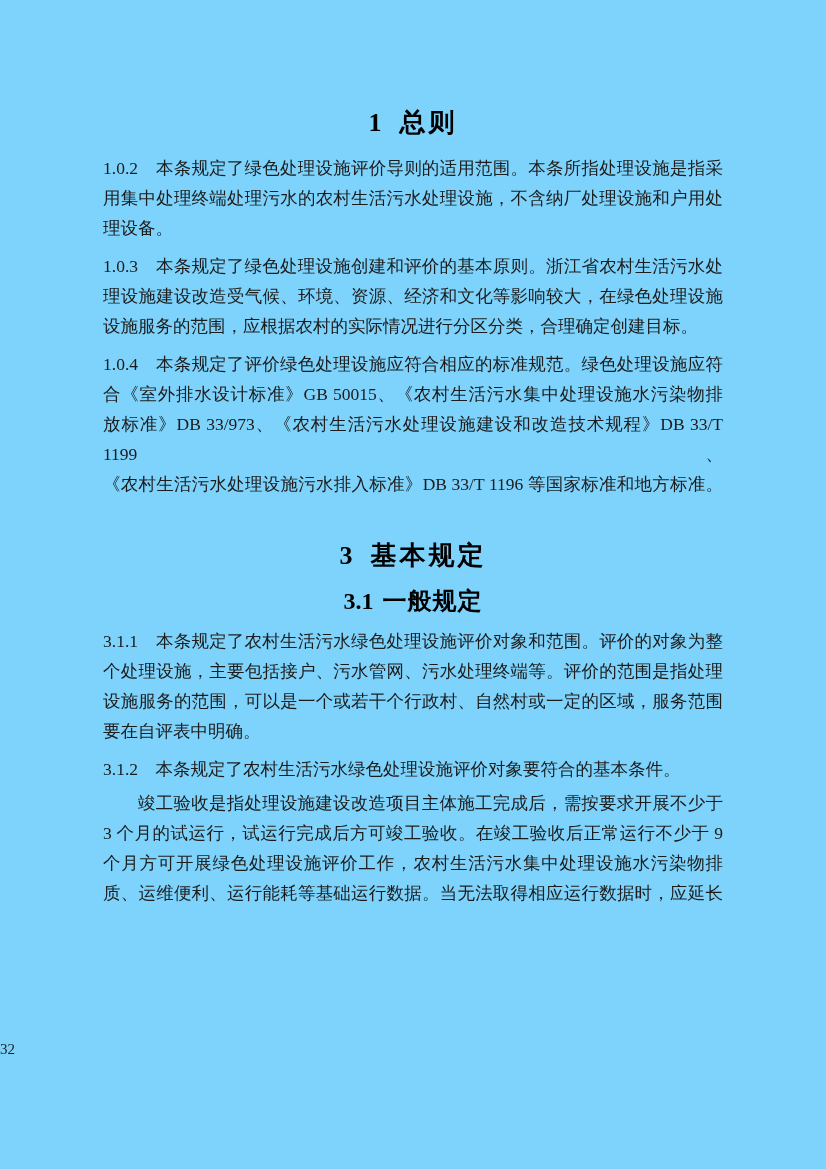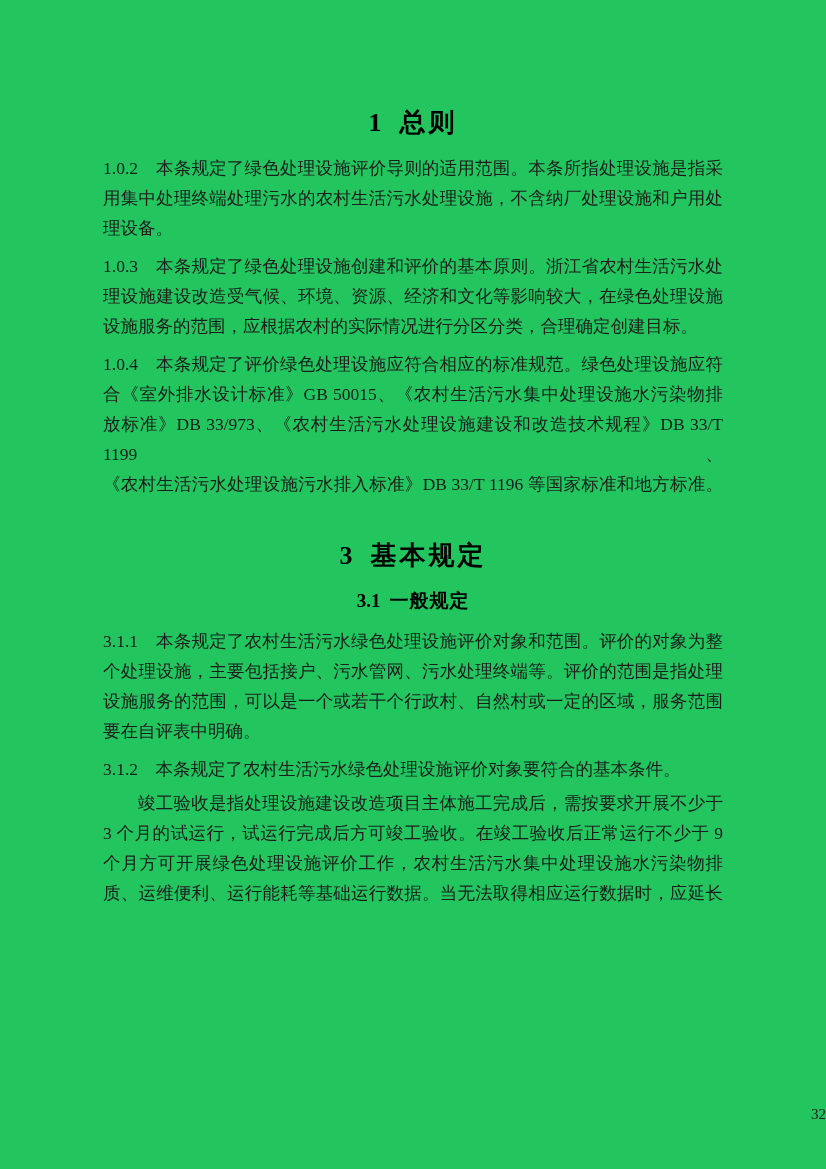--- a/index.html
+++ b/index.html
@@ -2,21 +2,21 @@
 <html lang="zh"><head>
 <meta charset="utf-8">
 <title>32</title>
 <style>
   html, body { margin: 0; padding: 0; background: #ffffff; }
   .page {
     position: relative;
     width: 826px;
     height: 1169px;
     margin: 0 auto;
-    background: #22c55e;
+    background: #7dd3fc;
     font-family: "Liberation Serif", serif;
     color: #1c1c1c;
     overflow: hidden;
   }
   .content {
     position: absolute;
     left: 103px;
     top: 0;
     width: 620px;
   }
@@ -35,21 +35,21 @@
     letter-spacing: 0;
   }
   .h-main .h-title { letter-spacing: 3px; }
   .sec-1 .h-main { margin-top: 106px; margin-bottom: 14px; }
   .sec-2 .h-main { margin-top: 52px;  margin-bottom: 12px; }
   .sec-3 .h-main { margin-top: 40px;  margin-bottom: 0; }
   .h-sub {
     margin: 16px 0 12px;
     text-align: center;
     font-weight: 700;
-    font-size: 19px;
+    font-size: 24px;
     line-height: 26px;
     color: #000000;
     font-family: "Liberation Sans", sans-serif;
     letter-spacing: 1px;
   }
   .h-sub .h-num {
     font-family: "Liberation Serif", serif;
     margin-right: 9px;
     letter-spacing: 0;
   }
@@ -62,23 +62,23 @@
   .ln {
     display: block;
     text-align: justify;
     text-align-last: justify;
   }
   .ln.end { text-align-last: left; }
   .ln.ind { padding-left: 35px; }
   .page-number {
     position: absolute;
     left: 0;
-    top: 1104px;
+    top: 1039px;
     width: 826px;
-    text-align: right;
+    text-align: left;
     font-size: 15px;
     line-height: 20px;
     color: #222222;
   }
 </style>
 </head>
 <body>
 
 <div class="page">
   <div class="content">

